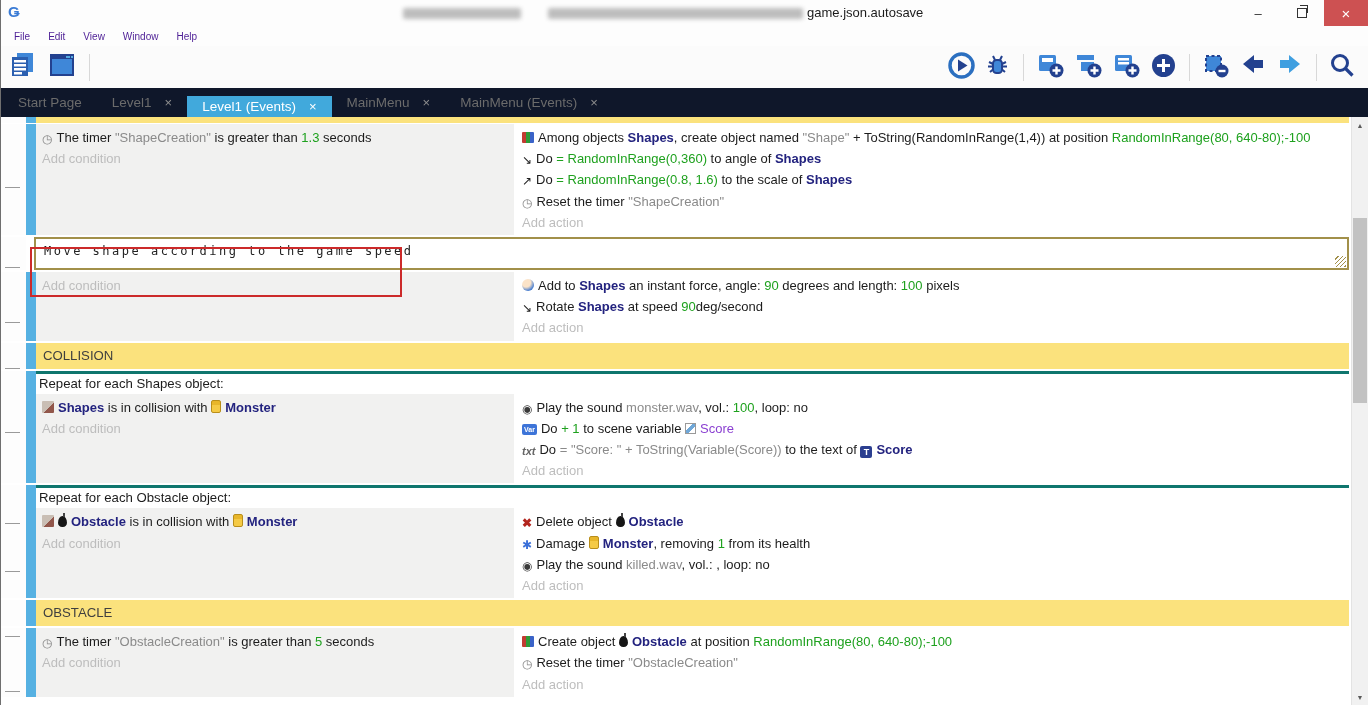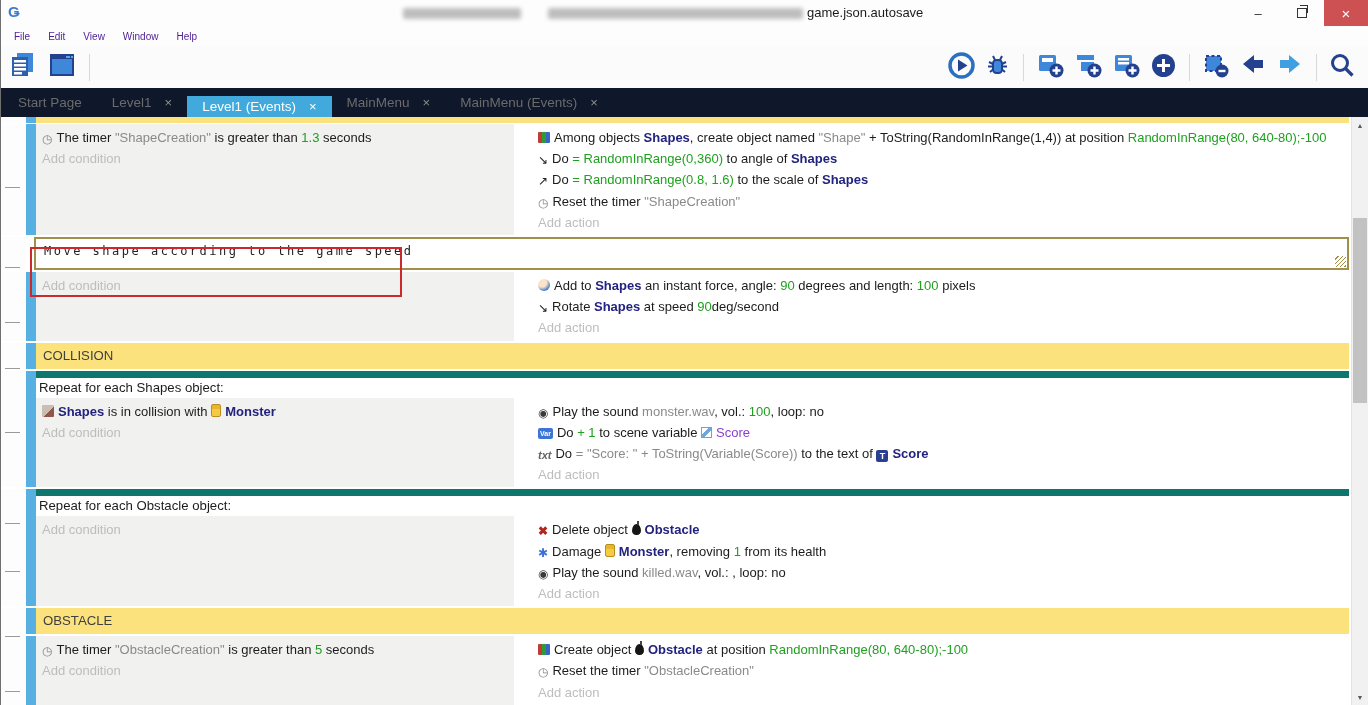--- a/index.html
+++ b/index.html
@@ -34,24 +34,24 @@
   .tab.active .tclose{color:#fff;}
   
   .events{position:absolute;left:0;top:117px;width:100%;height:588px;background:#fff;overflow:hidden;}
   .erow{display:flex;margin-bottom:2px;}
   .gut{width:25px;flex:none;background:#fdfdfd;}
   .bluebar{width:10px;flex:none;background:var(--bluebar);}
   .rb{flex:1;min-width:0;margin-right:19px;display:flex;}
   .striprow{height:6px;margin-bottom:1px;}
   .strip-y{flex:1;background:var(--band);}
   .band{flex:1;background:var(--band);line-height:26px;height:26px;padding-left:7px;font-size:13.2px;color:#3f3f3f;}
-  .hdr{flex:1;background:#fff;line-height:20px;height:20px;padding-left:3px;font-size:13.2px;color:#1c1c1c;border-top:7px solid #0f766e;}
+  .hdr{flex:1;background:#fff;line-height:20px;height:20px;padding-left:3px;font-size:13.2px;color:#1c1c1c;border-top:3px solid #0f766e;}
   .hdrrow{margin-bottom:0;}
   .cond{width:478px;flex:none;background:#f1f1f0;padding:3px 0 2px 0;box-sizing:border-box;}
-  .acts{flex:1;min-width:0;background:#fff;border-left:2px solid #fff;padding:3px 0 2px 16px;}
+  .acts{flex:1;min-width:0;background:#fff;border-left:2px solid #fff;padding:3px 0 2px 0;}
   .eline{line-height:21.2px;min-height:21.2px;padding-left:6px;font-size:13px;color:#1c1c1c;}
   .ph{color:#bdbdbd;}
   .s-p{color:#1c1c1c;}
   .s-n{color:var(--green);}
   .s-s{color:#8a8a8a;}
   .s-o{color:var(--navy);font-weight:bold;}
   .s-v{color:var(--purple);}
   
   .cmtrow{height:33px;}
   .cmtgap{width:8px;flex:none;background:#fff;}
@@ -307,20 +307,21 @@
       <div class="bluebar"></div>
       <div class="rb">
         <div class="hdr">Repeat for each Obstacle object:</div>
       </div>
     </div>
     <div class="erow">
       <div class="gut"></div>
       <div class="bluebar"></div>
       <div class="rb">
         <div class="cond">
+          <div class="eline"><span class="eic eic-collision"></span><span class="eic eic-obstacle"></span><span class="s-o">Obstacle</span><span class="s-p"> is in collision with </span><span class="eic eic-monster"></span><span class="s-o">Monster</span></div>
           <div class="eline ph">Add condition</div>
         </div>
         <div class="acts">
           <div class="eline"><span class="eic eic-delete">✖</span><span class="s-p">Delete object </span><span class="eic eic-obstacle"></span><span class="s-o">Obstacle</span></div>
           <div class="eline"><span class="eic eic-damage">✱</span><span class="s-p">Damage </span><span class="eic eic-monster"></span><span class="s-o">Monster</span><span class="s-p">, removing </span><span class="s-n">1</span><span class="s-p"> from its health</span></div>
           <div class="eline"><span class="eic eic-sound">◉</span><span class="s-p">Play the sound </span><span class="s-s">killed.wav</span><span class="s-p">, vol.: , loop: no</span></div>
           <div class="eline ph">Add action</div>
         </div>
       </div>
     </div>

